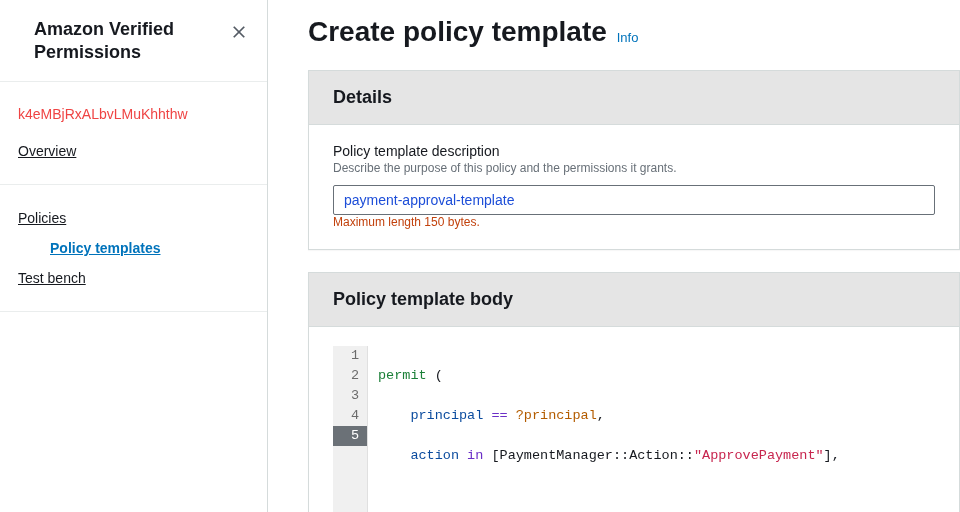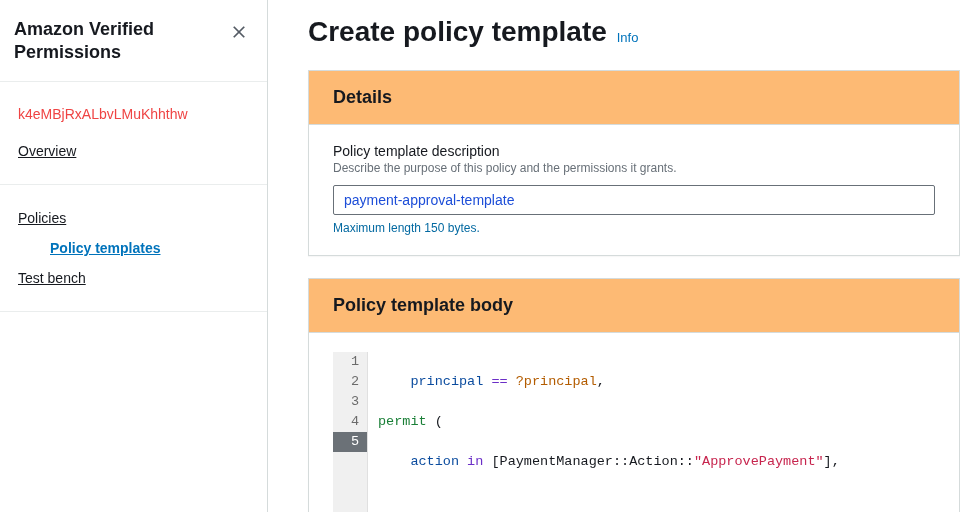--- a/index.html
+++ b/index.html
@@ -19,21 +19,21 @@
       width: 268px;
       flex: none;
       border-right: 1px solid #d5dbdb;
       background: #fff;
       padding: 18px 0 0 0;
     }
     .sb-header {
       display: flex;
       align-items: flex-start;
       justify-content: space-between;
-      padding: 0 14px 18px 14px;
+      padding: 0 14px 18px 34px;
       border-bottom: 1px solid #eaeded;
     }
     .sb-title {
       font-size: 18px;
       font-weight: 700;
       line-height: 1.25;
     }
     .close-btn {
       width: 28px; height: 28px;
       display: flex; align-items: center; justify-content: center;
@@ -106,21 +106,21 @@
     .panel {
       margin-top: 22px;
       border: 1px solid #d5dbdb;
       border-radius: 0;
       background: #fff;
       box-shadow: 0 1px 1px rgba(0,0,0,0.03);
     }
     .panel-header {
       padding: 16px 24px;
       border-bottom: 1px solid #d5dbdb;
-      background: #fdba74;
+      background: #e5e5e5;
     }
     .panel-header h2 {
       font-size: 18px;
       font-weight: 700;
     }
     .panel-body {
       padding: 18px 24px 20px 24px;
     }
 
     .field-label {
@@ -137,22 +137,22 @@
       margin-top: 10px;
       padding: 6px 10px;
       font-size: 14px;
       border: 1px solid #687078;
       border-radius: 2px;
       outline: none;
       color: #1d4ed8;
     }
     .constraint {
       font-size: 12px;
-      color: #0369a1;
-      margin-top: 6px;
+      color: #c2410c;
+      margin-top: 0;
     }
 
     
     .editor {
       margin: 18px 24px 0 24px;
       border-top: 1px solid transparent;
       display: flex;
       font-family: Menlo, Monaco, Consolas, "Courier New", monospace;
       font-size: 13.5px;
       line-height: 20px;
@@ -237,22 +237,22 @@
 
       <div class="editor">
         <div class="gutter">
           <div class="ln">1</div>
           <div class="ln">2</div>
           <div class="ln">3</div>
           <div class="ln">4</div>
           <div class="ln cursor">5</div>
         </div>
         <div class="code">
+<div><span class="tok-kw">permit</span><span class="tok-punc"> (</span></div>
 <div>    <span class="tok-fn">principal</span><span class="tok-op"> == </span><span class="tok-pl">?principal</span><span class="tok-punc">,</span></div>
-<div><span class="tok-kw">permit</span><span class="tok-punc"> (</span></div>
 <div>    <span class="tok-fn">action</span><span class="tok-op"> in </span><span class="tok-punc">[</span><span class="tok-punc">PaymentManager::Action::</span><span class="tok-str">"ApprovePayment"</span><span class="tok-punc">]</span><span class="tok-punc">,</span></div>
 
 
         </div>
       </div>
     </section>
   </main>
 </div>
 
 </body></html>

